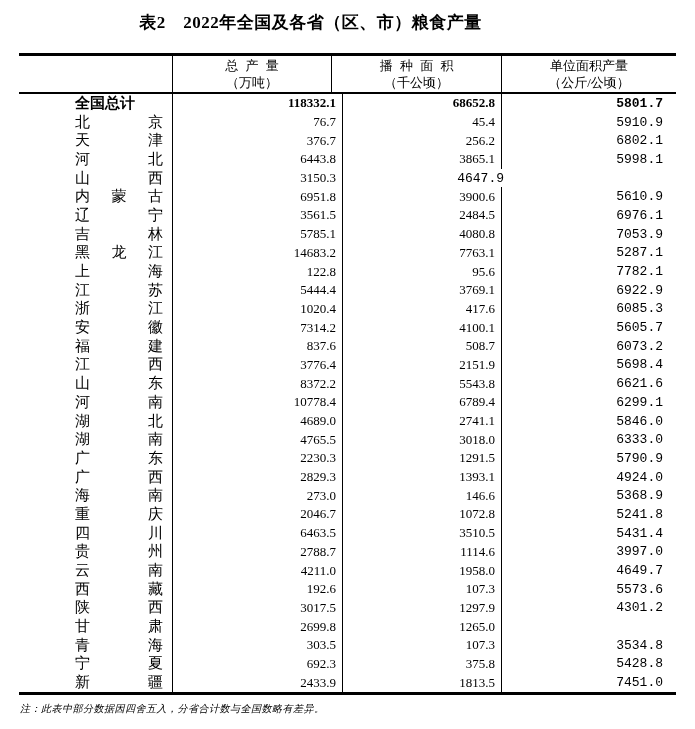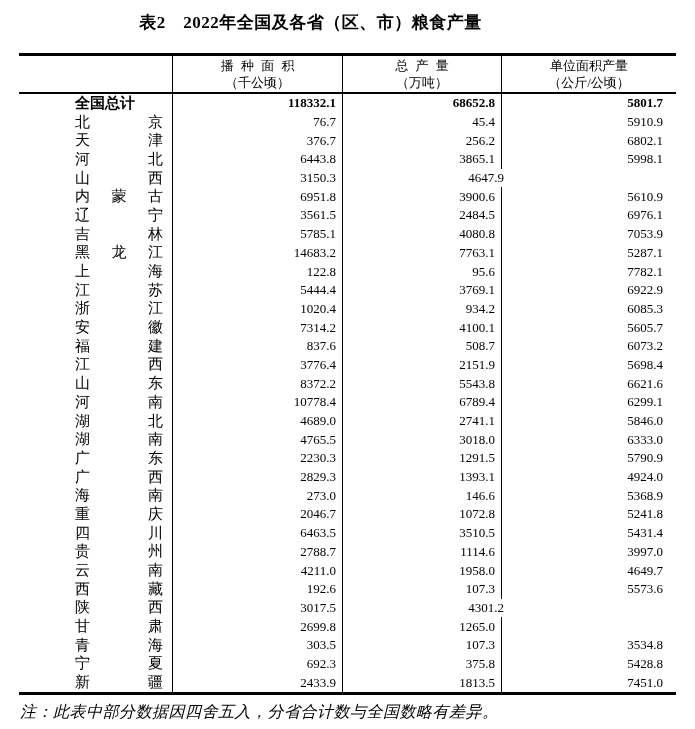--- a/index.html
+++ b/index.html
@@ -31,41 +31,41 @@
   .bline { border-right: 1px solid #000; }
   .tbody { width: 100%; }
   .tr { display: flex; height: 18.69px; align-items: center; }
   .tr.bold { font-weight: bold; }
   .td { height: 100%; display: flex; align-items: center; }
   .name-cell { padding-left: 56px; font-size: 15px; }
   .name-box { display: inline-flex; justify-content: space-between; width: 88px; }
   .name-box.plain { width: auto; }
   .num-cell { justify-content: flex-end; font-size: 13px; }
   .num-cell.v0, .num-cell.v1 { padding-right: 6px; }
-  .num-cell.v2 { padding-right: 13px; }
+  .num-cell.v2 { padding-right: 13px; font-family: Liberation Mono, monospace; }
   .footnote {
     position: absolute; top: 702px; left: 20px; width: 660px;
-    font-size: 16px; font-style: italic; letter-spacing: 0.5px;
+    font-size: 10px; font-style: italic; letter-spacing: 0.5px;
   }
 </style>
 </head>
 <body>
 
 <div class="title">表2　2022年全国及各省（区、市）粮食产量</div>
 
 <div class="grain-table">
   <div class="thead">
     <div class="th c0 bline"></div>
+    <div class="th c2 bline">
+      <div class="l1">总 产 量</div>
+      <div class="l2">（万吨）</div>
+    </div>
     <div class="th c1 bline">
       <div class="l1">播 种 面 积</div>
       <div class="l2">（千公顷）</div>
-    </div>
-    <div class="th c2 bline">
-      <div class="l1">总 产 量</div>
-      <div class="l2">（万吨）</div>
     </div>
     <div class="th c3">
       <div class="l1">单位面积产量</div>
       <div class="l2">（公斤/公顷）</div>
     </div>
   </div>
   <div class="tbody">
       <div class="tr bold">
         <div class="td name-cell c0 bline">
           <span class="name-box plain">
@@ -191,21 +191,21 @@
         <div class="td num-cell v2 c3">6922.9</div>
       </div>
       <div class="tr">
         <div class="td name-cell c0 bline">
           <span class="name-box">
             <span>浙</span>
             <span>江</span>
           </span>
         </div>
         <div class="td num-cell v0 c1 bline">1020.4</div>
-        <div class="td num-cell v1 c2 bline">934.2</div>
+        <div class="td num-cell v1 c2 bline">417.6</div>
         <div class="td num-cell v2 c3">6085.3</div>
       </div>
       <div class="tr">
         <div class="td name-cell c0 bline">
           <span class="name-box">
             <span>安</span>
             <span>徽</span>
           </span>
         </div>
         <div class="td num-cell v0 c1 bline">7314.2</div>
@@ -367,20 +367,21 @@
         <div class="td num-cell v2 c3">5573.6</div>
       </div>
       <div class="tr">
         <div class="td name-cell c0 bline">
           <span class="name-box">
             <span>陕</span>
             <span>西</span>
           </span>
         </div>
         <div class="td num-cell v0 c1 bline">3017.5</div>
+        <div class="td num-cell v1 c2 bline">1297.9</div>
         <div class="td num-cell v2 c3">4301.2</div>
       </div>
       <div class="tr">
         <div class="td name-cell c0 bline">
           <span class="name-box">
             <span>甘</span>
             <span>肃</span>
           </span>
         </div>
         <div class="td num-cell v0 c1 bline">2699.8</div>

